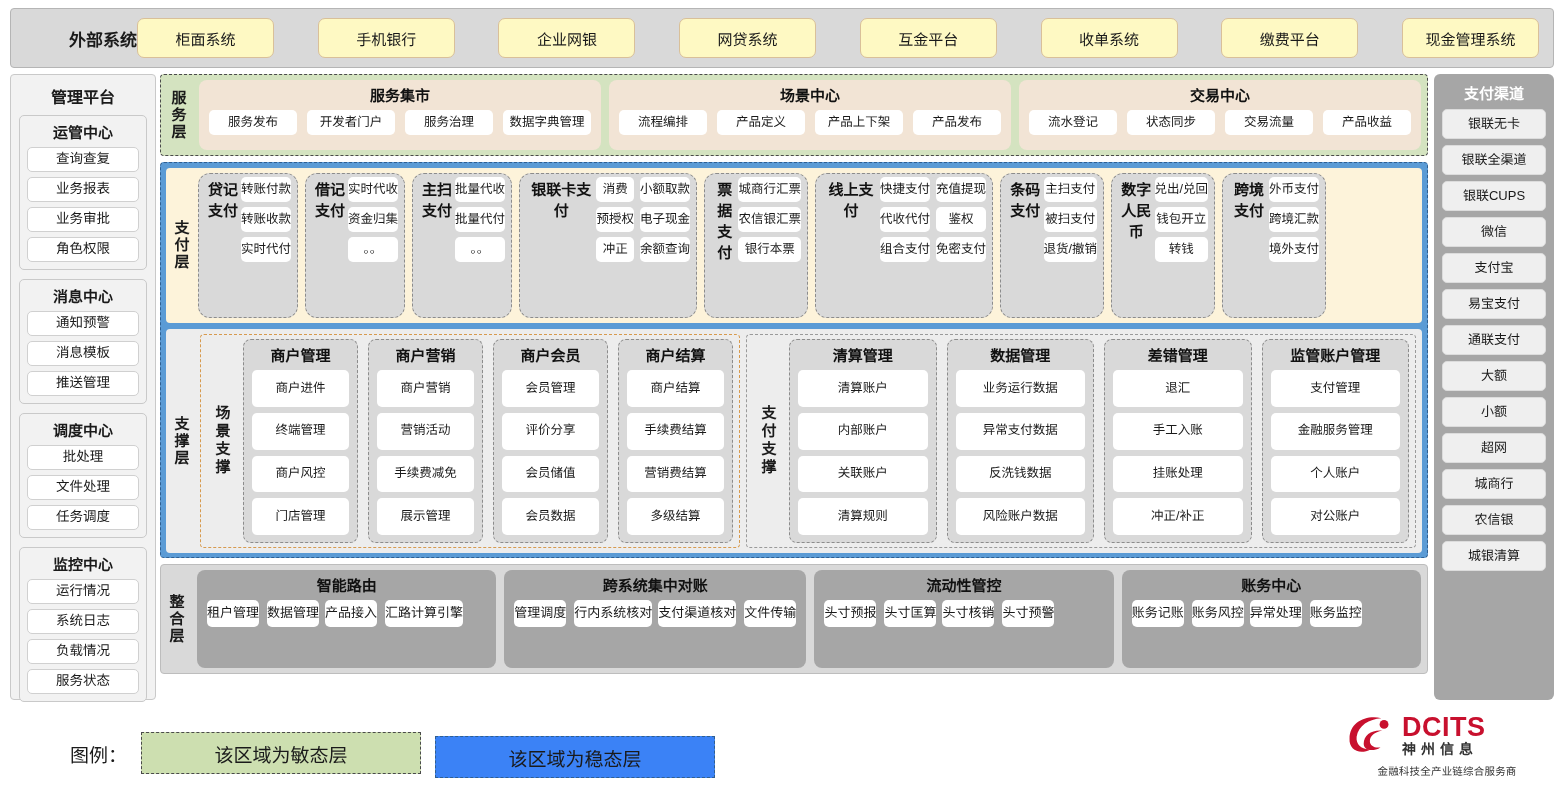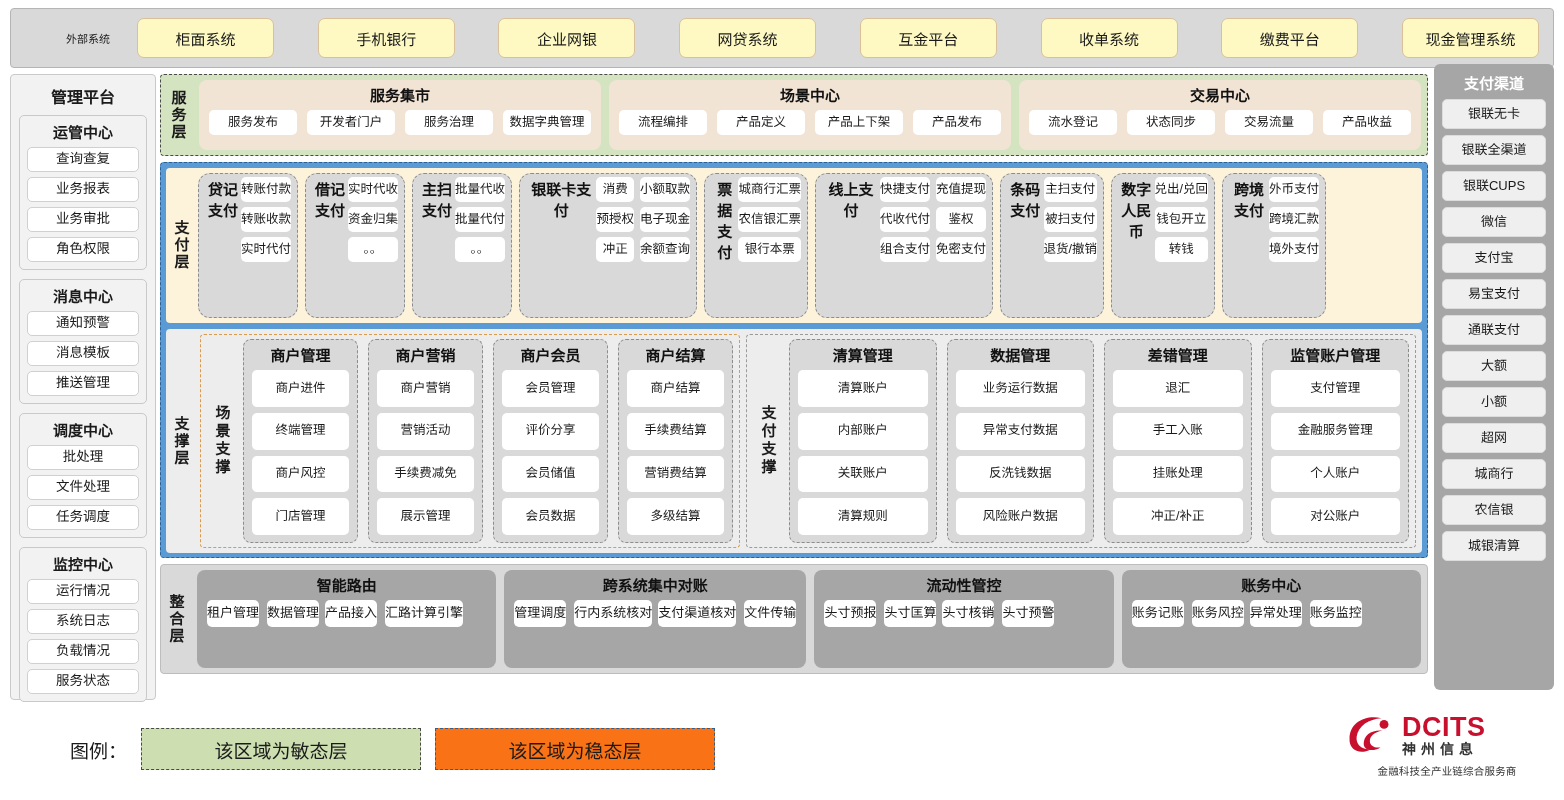--- a/index.html
+++ b/index.html
@@ -33,21 +33,21 @@
     color:#111;
   }
 
   
   .ext-bar{
     position:absolute;left:10px;top:8px;width:1544px;height:60px;
     background:#d9d9d9;border:1px solid #b5b5b5;border-radius:4px;
     display:flex;align-items:center;gap:0px;box-sizing:border-box;
     padding:0 14px;
   }
-  .ext-label{font-weight:normal;font-size:11px;width:112px;flex:none;text-align:center;padding-left:14px;box-sizing:border-box;}
+  .ext-label{font-weight:bold;font-size:17px;width:112px;flex:none;text-align:right;padding-left:14px;box-sizing:border-box;}
   .ext-items{display:flex;flex:1;justify-content:space-between;gap:10px;}
   .ext-chip{
     flex:1;height:38px;background:#fef9c3;border:1px solid #d9c099;border-radius:7px;
     display:flex;align-items:center;justify-content:center;font-size:15px;color:#1a1a1a;
     max-width:135px;
   }
 
   
   .admin{
     position:absolute;left:10px;top:74px;width:146px;height:626px;
@@ -58,21 +58,21 @@
   .admin-group{
     background:#f2f2f2;border:1px solid #c9c9c9;border-radius:5px;
     padding:5px 7px 7px;margin-bottom:9px;box-sizing:border-box;
   }
   .admin-group-title{font-weight:bold;font-size:15px;text-align:center;margin-bottom:5px;}
   .admin-chip{height:25px;margin-bottom:5px;font-size:13.5px;}
   .admin-chip:last-child{margin-bottom:0;}
 
   
   .channels{
-    position:absolute;left:1434px;top:64px;width:120px;height:626px;
+    position:absolute;left:1434px;top:74px;width:120px;height:626px;
     background:#a6a6a6;border-radius:6px;box-sizing:border-box;padding:5px 8px;
   }
   .channels-title{font-weight:bold;font-size:15px;color:#ffffff;text-align:center;margin:3px 0 6px;}
   .ch-chip{height:30px;margin-bottom:6px;font-size:13px;background:#efefef;border:1px solid #dcdcdc;}
 
   
   .mid{position:absolute;left:160px;top:74px;width:1268px;height:626px;}
 
   
   .svc-layer{
@@ -164,21 +164,21 @@
   .int-row .chip{flex:1;height:27px;border:none;font-size:13px;}
 
   
   .legend{position:absolute;left:70px;top:728px;display:flex;align-items:center;gap:14px;}
   .legend-label{font-size:19px;}
   .legend-chip{
     height:42px;display:flex;align-items:center;justify-content:center;
     font-size:19px;padding:0 26px;box-sizing:border-box;
   }
   .legend-agile{background:#cddfb0;border:1px dashed #4a4a4a;min-width:280px;}
-  .legend-stable{background:#f97316;border:1px dashed #2f5f91;min-width:280px;}
+  .legend-stable{background:#3b82f6;border:1px dashed #2f5f91;min-width:280px;margin-top:8px;}
 
   
   .logo{position:absolute;right:12px;top:712px;width:210px;height:80px;}
   .logo-row{display:flex;align-items:center;gap:6px;}
   .logo-mark{width:54px;height:46px;flex:none;}
   .logo-text{display:flex;flex-direction:column;line-height:1.05;}
   .logo-en{font-size:27px;font-weight:bold;color:#c8102e;letter-spacing:0.5px;}
   .logo-cn{font-size:14px;font-weight:bold;color:#333;letter-spacing:5px;}
   .logo-tag{font-size:10.5px;color:#333;margin-top:5px;text-align:center;letter-spacing:0.2px;}
 </style>

